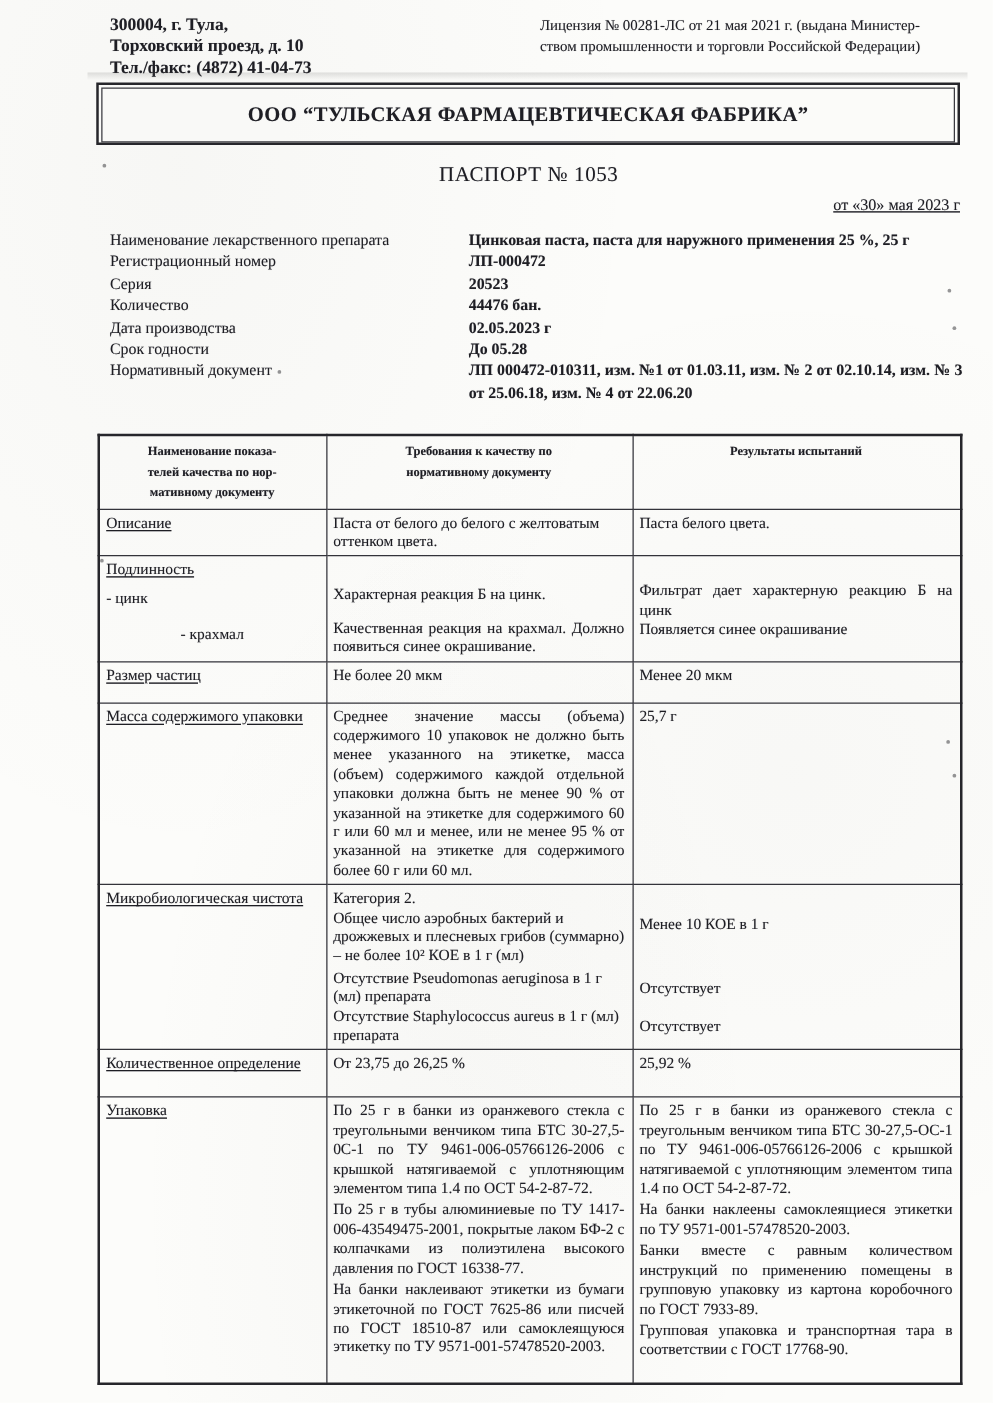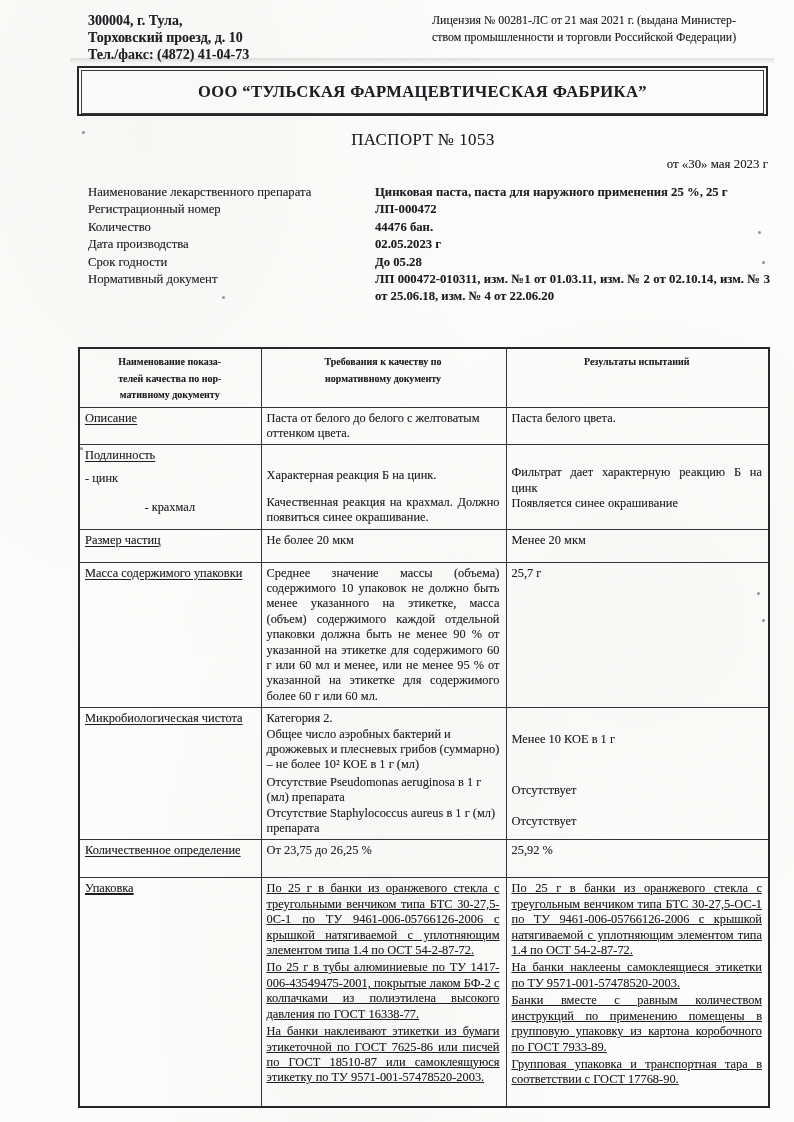--- a/index.html
+++ b/index.html
@@ -15,40 +15,40 @@
     color:#1e1e24;
     overflow:hidden;
     text-shadow:0 0 .6px rgba(30,30,40,.35);
   }
   .addr{position:absolute;top:12px;left:88px;font-size:14px;line-height:17px;font-weight:bold;}
   .license{position:absolute;top:12px;left:432px;width:340px;font-size:11.9px;line-height:16.5px;}
   .company-box{position:absolute;top:66px;left:77px;width:691px;height:50px;border:2px solid #26262b;padding:2px;box-sizing:border-box;background:rgba(250,250,248,.6);}
   .company-inner{border:1px solid #3a3a40;height:100%;display:flex;align-items:center;justify-content:center;}
   .company-name{font-weight:bold;font-size:16.5px;letter-spacing:.4px;}
   .passport-title{position:absolute;top:130px;left:78px;width:690px;text-align:center;font-size:16.8px;letter-spacing:.5px;}
-  .date-line{position:absolute;top:157px;left:78px;width:690px;text-align:right;font-size:12.9px;}
+  .date-line{position:absolute;top:157px;left:78px;width:690px;text-align:right;font-size:12.9px;text-decoration:underline;}
   .meta{position:absolute;top:184px;left:88px;width:682px;font-size:12.7px;line-height:17.4px;}
   .meta-row{display:grid;grid-template-columns:287px 1fr;}
   .meta-val{font-weight:bold;}
   .meta-val.jst{text-align:justify;}
   .smudge{position:absolute;left:70px;width:704px;height:6px;background:linear-gradient(to bottom,rgba(110,110,108,.20),rgba(110,110,108,0));}
   table.t{position:absolute;top:347px;left:78px;width:690px;border-collapse:collapse;table-layout:fixed;font-size:12.4px;line-height:15.4px;border:2.5px solid #26262b;}
   .t td,.t th{border:1.8px solid #33333a;vertical-align:top;padding:3px 6px 3px 5px;box-sizing:border-box;}
   .t th{font-weight:bold;text-align:center;font-size:10px;line-height:16.5px;vertical-align:top;padding-top:5px;}
   .t p{margin:0;}
   .k{text-decoration:underline;text-underline-offset:2px;}
   .jst{text-align:justify;}
   tr.r-head{height:57px;}
   tr.r-desc{height:30px;}
   tr.r-ident{height:79px;}
   tr.r-part{height:33px;}
   tr.r-mass{height:143px;padding-left:32px;}
   tr.r-micro{height:129px;}
   tr.r-assay{height:38px;}
-  tr.r-pack{height:229px;text-decoration:underline;}
+  tr.r-pack{height:229px;}
   .mt7{margin-top:7px!important;}
   .mt11{margin-top:11px!important;}
   .mt14{margin-top:14px!important;text-align:center;}
   .mt16{margin-top:16px!important;}
   .mt17{margin-top:17px!important;}
   .mt20{margin-top:20px!important;}
   .mt21{margin-top:21px!important;}
   .mt35{margin-top:35px!important;}
   .mt2{margin-top:2px!important;}
   .sp{position:absolute;width:3px;height:3px;border-radius:50%;background:rgba(45,45,50,.5);}
@@ -81,20 +81,24 @@
   <div class="date-line">от «30» мая 2023 г</div>
 
   <div class="meta">
     <div class="meta-row">
       <div>Наименование лекарственного препарата</div>
       <div class="meta-val">Цинковая паста, паста для наружного применения 25 %, 25 г</div>
     </div>
     <div class="meta-row">
       <div>Регистрационный номер</div>
       <div class="meta-val">ЛП-000472</div>
+    </div>
+    <div class="meta-row">
+      <div>Серия</div>
+      <div class="meta-val">20523</div>
     </div>
     <div class="meta-row">
       <div>Количество</div>
       <div class="meta-val">44476 бан.</div>
     </div>
     <div class="meta-row">
       <div>Дата производства</div>
       <div class="meta-val">02.05.2023 г</div>
     </div>
     <div class="meta-row">

